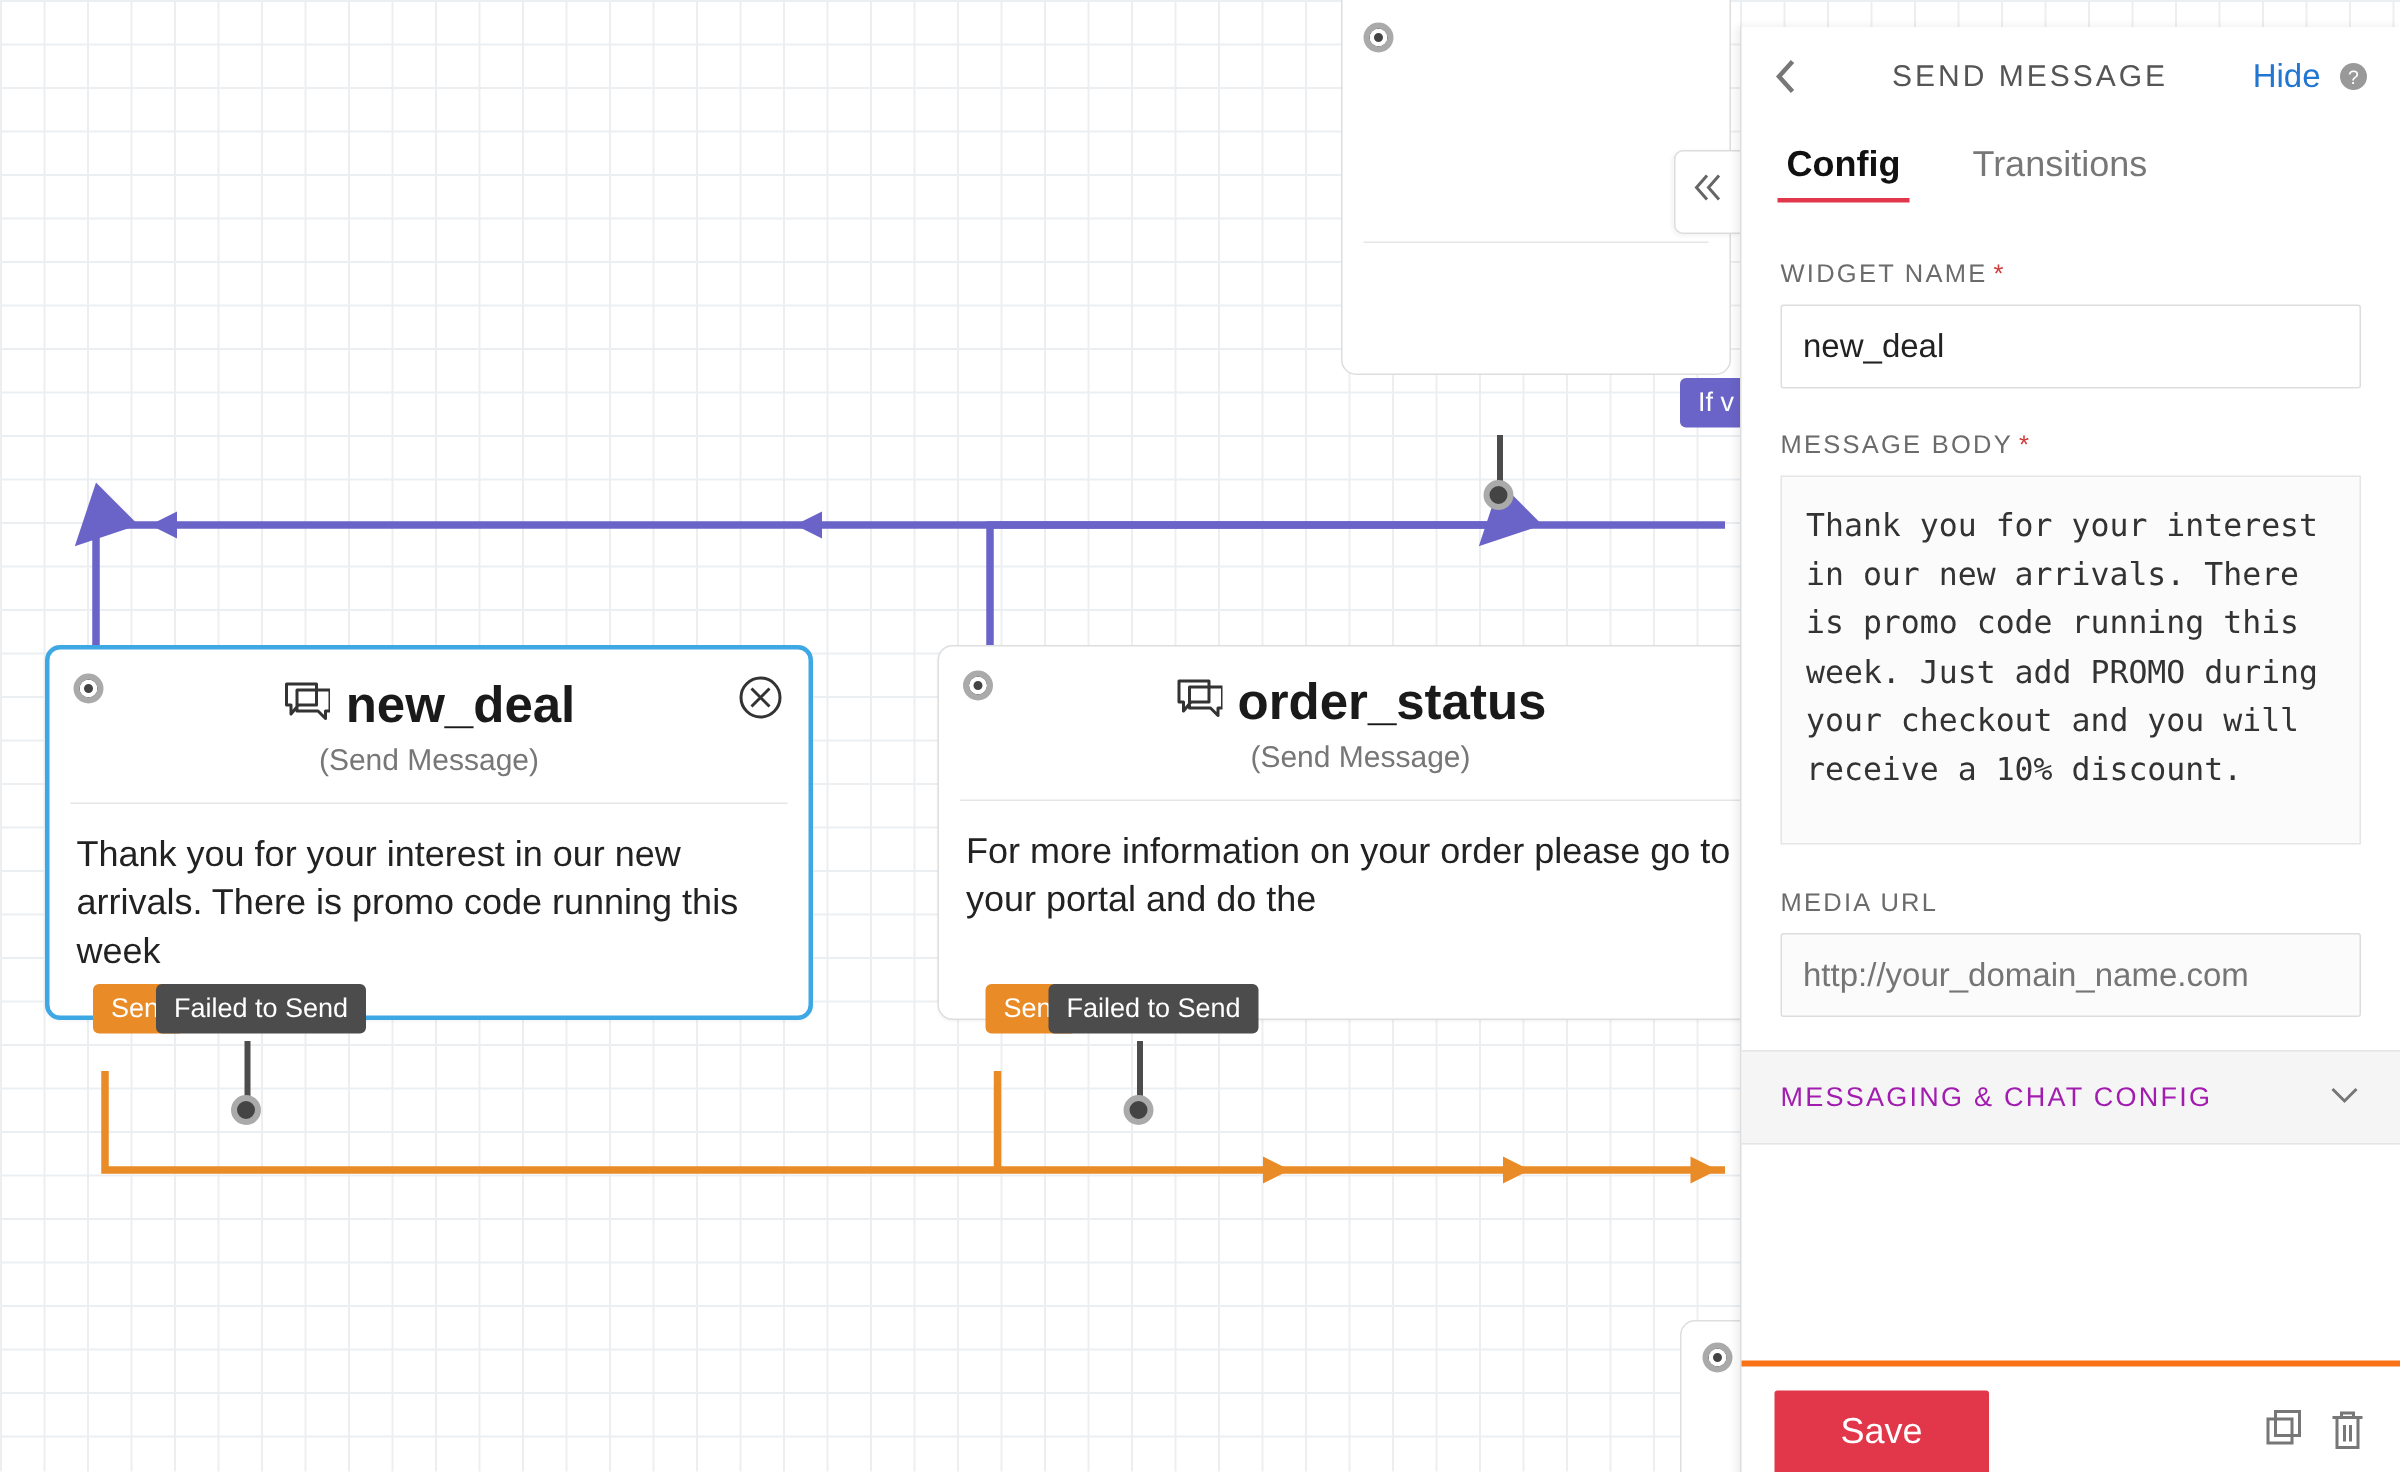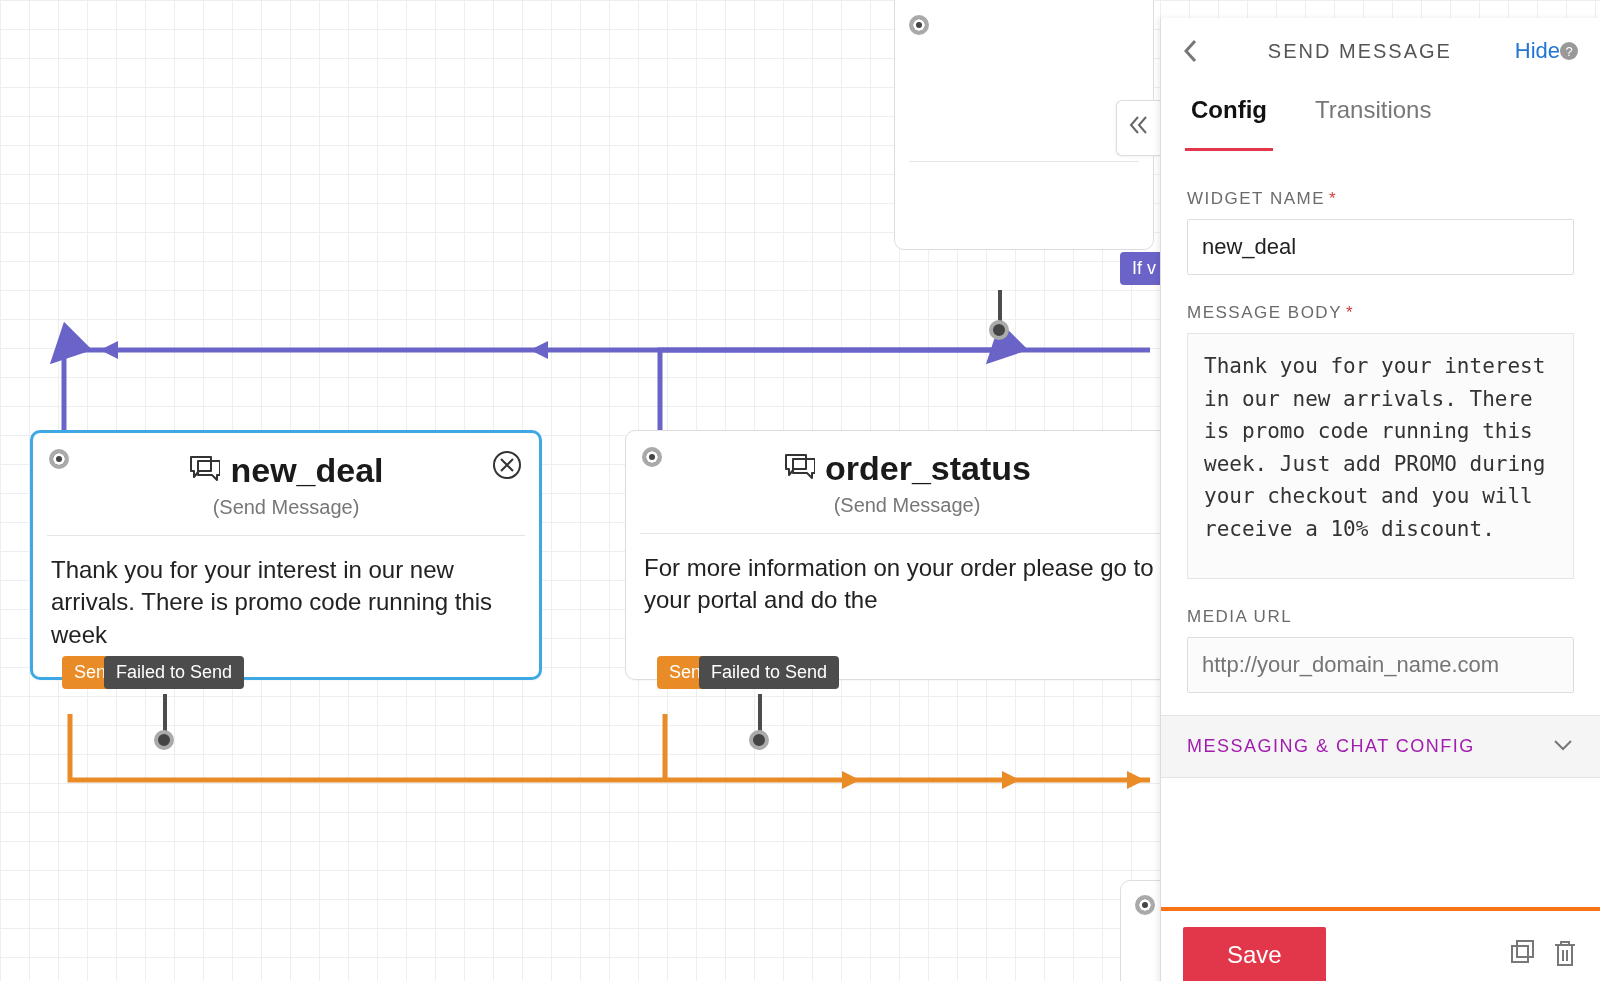--- a/index.html
+++ b/index.html
@@ -87,31 +87,31 @@
   }
   .panel-back {
     width:30px; height:30px; display:flex; align-items:center; justify-content:center;
     color:#666; cursor:pointer; font-size:24px;
   }
   .panel-title {
     flex:1; text-align:center; letter-spacing:2px; color:#555; font-size:20px;
   }
   .panel-hide {
     color:#2176d2; font-size:22px; cursor:pointer;
-    display:flex; align-items:center; gap:0;
+    display:flex; align-items:center; gap:13px;
   }
   .help-dot {
     width:18px; height:18px; border-radius:50%; background:#999; color:#fff;
     font-size:13px; display:flex; align-items:center; justify-content:center;
   }
   .panel-tabs {
     display:flex; padding: 6px 24px 0 24px; gap: 36px;
     font-size:24px;
   }
-  .panel-tab { color:#777; padding:10px 6px 24px 6px; cursor:pointer; }
+  .panel-tab { color:#777; padding:10px 6px 8px 6px; cursor:pointer; }
   .panel-tab.active { color:#111; font-weight:600; border-bottom:3px solid #e2374a; }
   .panel-scroll {
     overflow:auto; padding: 24px 26px 10px 26px; flex:1;
   }
   .field-label {
     letter-spacing:1.5px; color:#6b6b6b; font-size:17px;
     margin: 14px 0 10px 0;
   }
   .req { color:#d23c3c; margin-left:4px; }
   .text-input {

